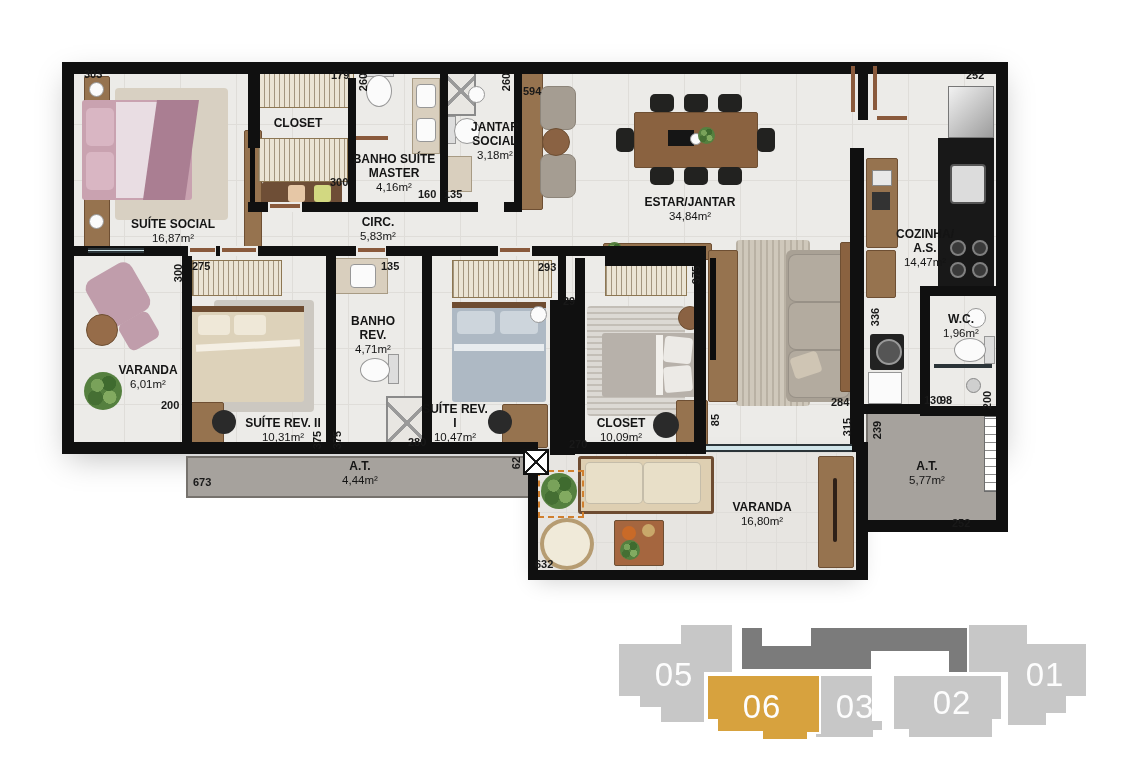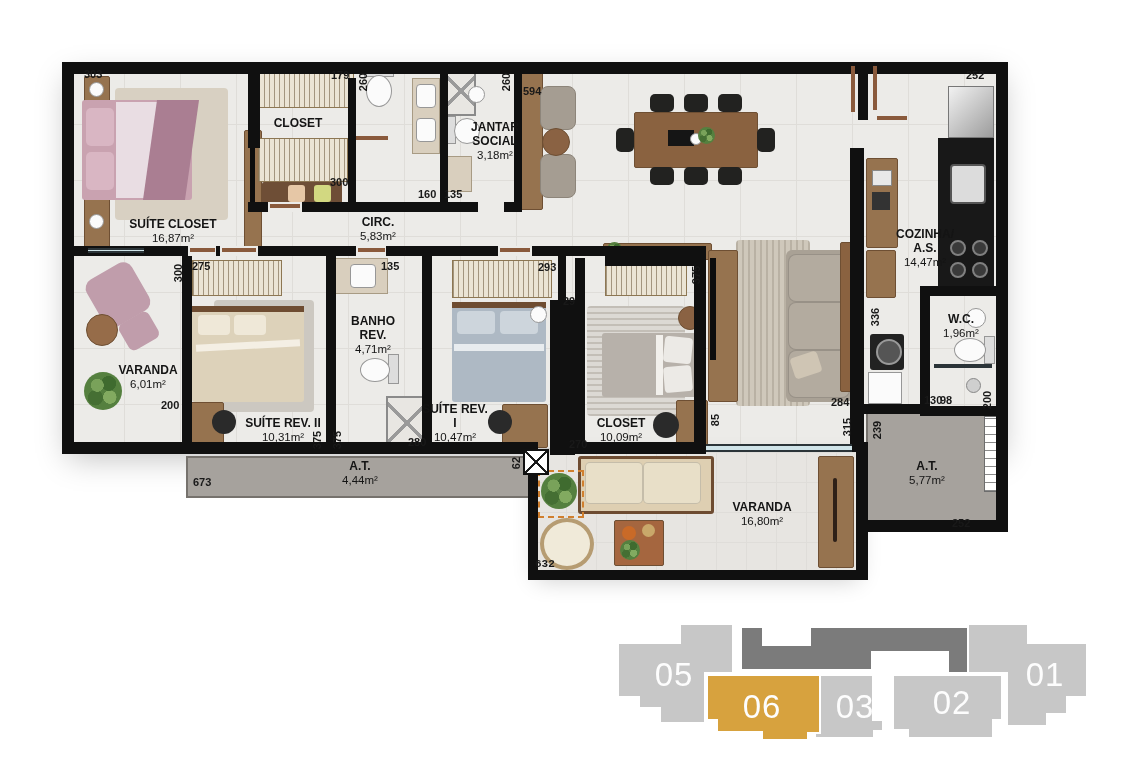--- a/index.html
+++ b/index.html
@@ -248,33 +248,41 @@
   <div class="leaf" style="left:270px;top:204px;width:30px;height:4px;"></div>
   <div class="leaf" style="left:851px;top:66px;width:4px;height:46px;"></div>
   <div class="leaf" style="left:873px;top:66px;width:4px;height:44px;"></div>
   <div class="leaf" style="left:877px;top:116px;width:30px;height:4px;"></div>
 
   <div class="glass" style="left:706px;top:444px;width:146px;height:8px;"></div>
   <div class="glass" style="left:88px;top:248px;width:56px;height:5px;"></div>
   <div class="xbox" style="left:523px;top:449px;width:22px;height:22px;"></div>
 
   <div class="room" style="left:113px;top:218px;width:120px;">
-    <div class="nm">SUÍTE CLOSET</div>
+    <div class="nm">SUÍTE SOCIAL</div>
     <div class="ar">16,87m²</div>
   </div>
   <div class="room" style="left:258px;top:117px;width:80px;">
     <div class="nm">CLOSET</div>
+  </div>
+  <div class="room" style="left:346px;top:153px;width:96px;">
+    <div class="nm">BANHO SUÍTE MASTER</div>
+    <div class="ar">4,16m²</div>
   </div>
   <div class="room" style="left:344px;top:216px;width:68px;">
     <div class="nm">CIRC.</div>
     <div class="ar">5,83m²</div>
   </div>
   <div class="room" style="left:459px;top:121px;width:72px;">
     <div class="nm">JANTAR SOCIAL</div>
     <div class="ar">3,18m²</div>
+  </div>
+  <div class="room" style="left:610px;top:196px;width:160px;">
+    <div class="nm">ESTAR/JANTAR</div>
+    <div class="ar">34,84m²</div>
   </div>
   <div class="room" style="left:890px;top:228px;width:70px;">
     <div class="nm">COZINHA/ A.S.</div>
     <div class="ar">14,47m²</div>
   </div>
   <div class="room" style="left:98px;top:364px;width:100px;">
     <div class="nm">VARANDA</div>
     <div class="ar">6,01m²</div>
   </div>
   <div class="room" style="left:225px;top:417px;width:116px;">
@@ -333,21 +341,21 @@
   <span class="dim v" style="left:987px;top:400px;">200</span>
   <span class="dim v" style="left:317px;top:440px;">375</span>
   <span class="dim v" style="left:337px;top:440px;">375</span>
   <span class="dim" style="left:408px;top:437px;">280</span>
   <span class="dim" style="left:569px;top:439px;">270</span>
   <span class="dim v" style="left:715px;top:420px;">85</span>
   <span class="dim v" style="left:847px;top:427px;">315</span>
   <span class="dim v" style="left:877px;top:430px;">239</span>
   <span class="dim v" style="left:516px;top:463px;">62</span>
   <span class="dim" style="left:193px;top:477px;">673</span>
-  <span class="dim" style="left:535px;top:559px;font-family:Liberation Mono, monospace;">632</span>
+  <span class="dim" style="left:535px;top:559px;">632</span>
   <span class="dim" style="left:952px;top:518px;">252</span>
 
   <svg class="abs" style="left:598px;top:608px;" width="500" height="145" viewBox="598 608 500 145">
     <polygon stroke="#ffffff" stroke-width="2" points="741,627 763,627 763,645 810,645 810,627 968,627 968,673 948,673 948,652 872,652 872,670 741,670" fill="#7b7b7b"></polygon>
     <polygon stroke="#ffffff" stroke-width="2" points="618,643 680,643 680,624 733,624 733,673 705,673 705,723 660,723 660,708 639,708 639,697 618,697" fill="#c7c7c7"></polygon>
     <polygon stroke="#ffffff" stroke-width="2" points="968,624 1028,624 1028,643 1087,643 1087,697 1067,697 1067,714 1047,714 1047,726 1007,726 1007,673 968,673" fill="#c7c7c7"></polygon>
     <polygon stroke="#ffffff" stroke-width="2" points="815,675 873,675 873,720 883,720 883,731 874,731 874,738 815,738" fill="#c7c7c7"></polygon>
     <polygon stroke="#ffffff" stroke-width="2" points="893,675 1002,675 1002,720 993,720 993,738 908,738 908,730 893,730" fill="#c7c7c7"></polygon>
     <polygon stroke="#ffffff" stroke-width="2" points="707,675 820,675 820,733 808,733 808,740 762,740 762,732 717,732 717,720 707,720" fill="#d7a23e"></polygon>
   </svg>

